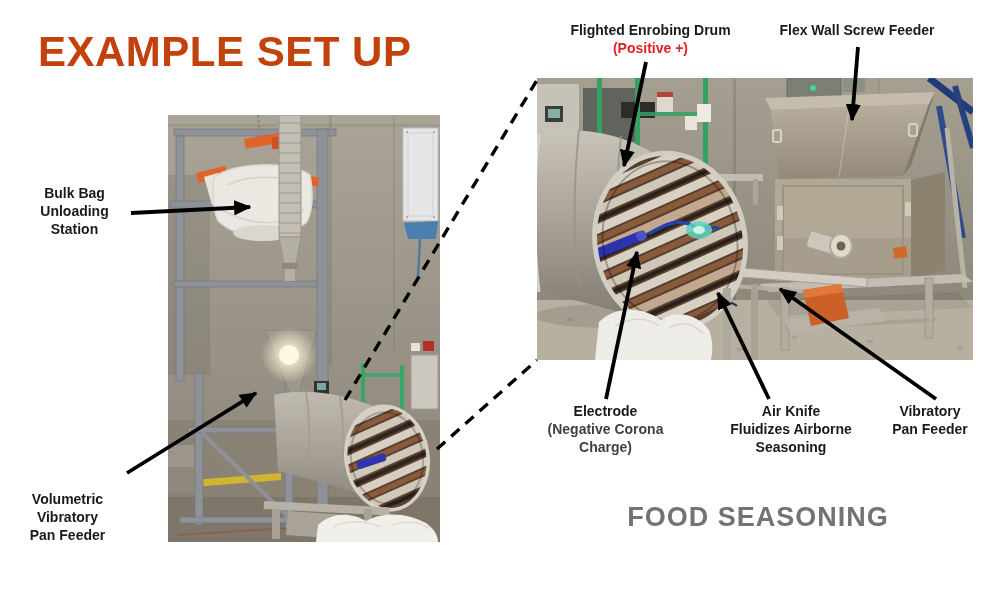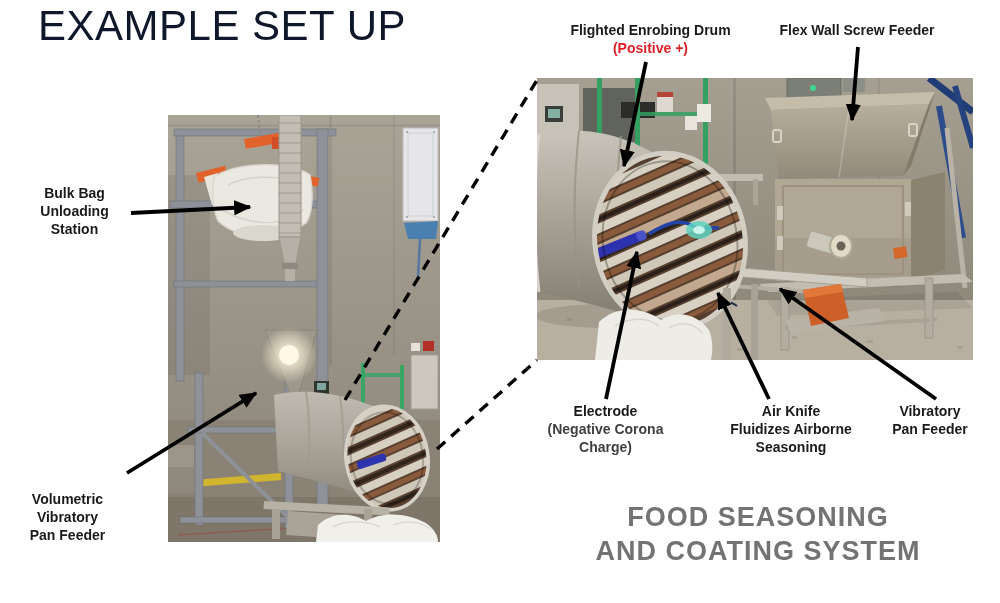--- a/index.html
+++ b/index.html
@@ -1,22 +1,22 @@
 <!DOCTYPE html>
 <html><head>
 <meta charset="utf-8">
 <style>
   html,body{margin:0;padding:0;}
   body{
     width:1000px;height:603px;position:relative;background:#ffffff;
     font-family:"Liberation Sans",sans-serif;overflow:hidden;
   }
   .page-title{
-    position:absolute;left:38px;top:2px;
-    font-size:42px;font-weight:normal;letter-spacing:0.5px;color:#0f172a;
+    position:absolute;left:38px;top:28px;
+    font-size:42px;font-weight:bold;letter-spacing:0.5px;color:#c2410c;
     white-space:nowrap;
   }
   .photo{position:absolute;}
   .photo svg{display:block;width:100%;height:100%;}
   .label{
     position:absolute;text-align:center;font-weight:bold;
     font-size:14px;line-height:18px;color:#1a1a1a;
   }
   .label .ln{display:block;}
   .red{color:#e01f24;}
@@ -398,21 +398,20 @@
   <span class="ln">Seasoning</span>
 </div>
 
 <div class="label" style="left:862px;top:402px;width:136px;">
   <span class="ln">Vibratory</span>
   <span class="ln">Pan Feeder</span>
 </div>
 
 <div class="system-title">
   <span class="ln">FOOD SEASONING</span>
-  <span class="ln">AND COATING SYSTEM</span>
 </div>
 
 <svg id="overlay" width="1000" height="603" viewBox="0 0 1000 603">
   <defs>
     <marker id="ah" markerWidth="4.6" markerHeight="4" refX="4.2" refY="2" orient="auto">
       <path d="M0,0 L4.6,2 L0,4 Z" fill="#000"></path>
     </marker>
   </defs>
   <g stroke="#000" stroke-width="3.8" fill="none">
     <line x1="131" y1="213" x2="250" y2="207" marker-end="url(#ah)"></line>

